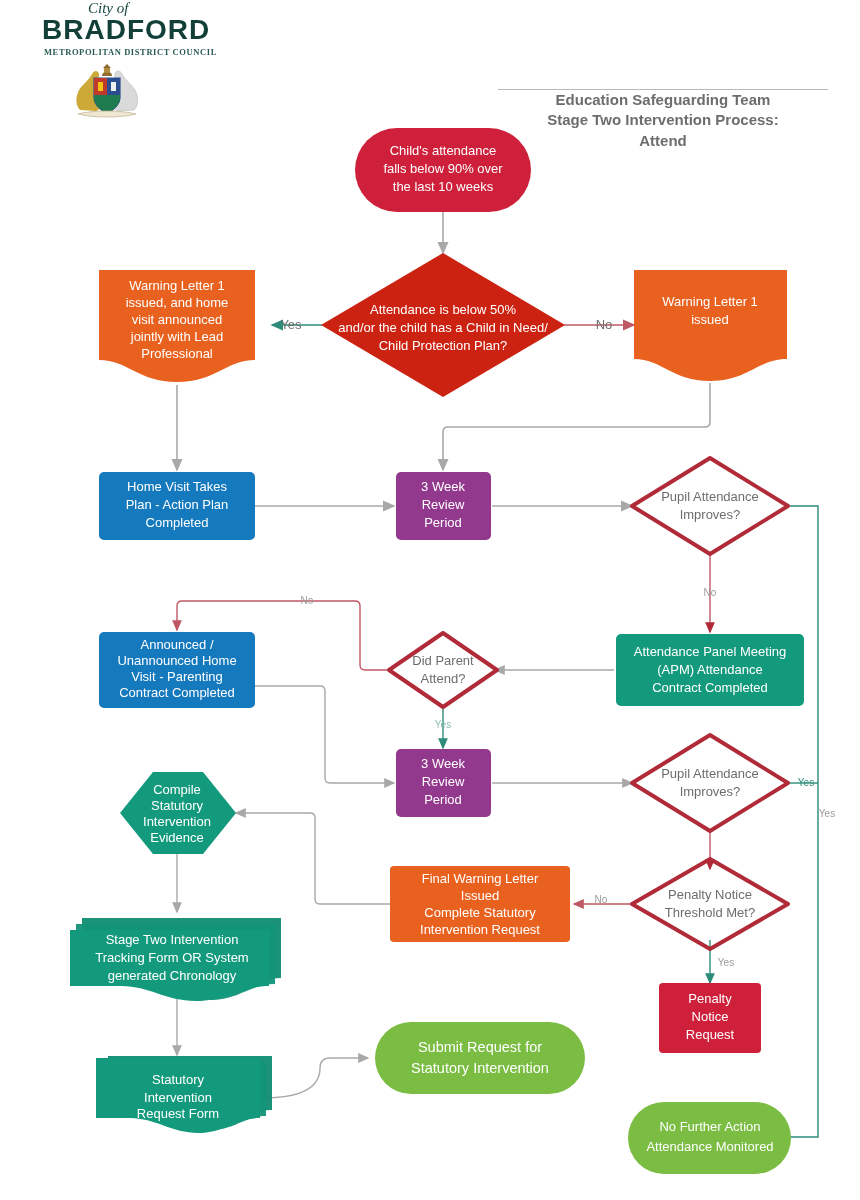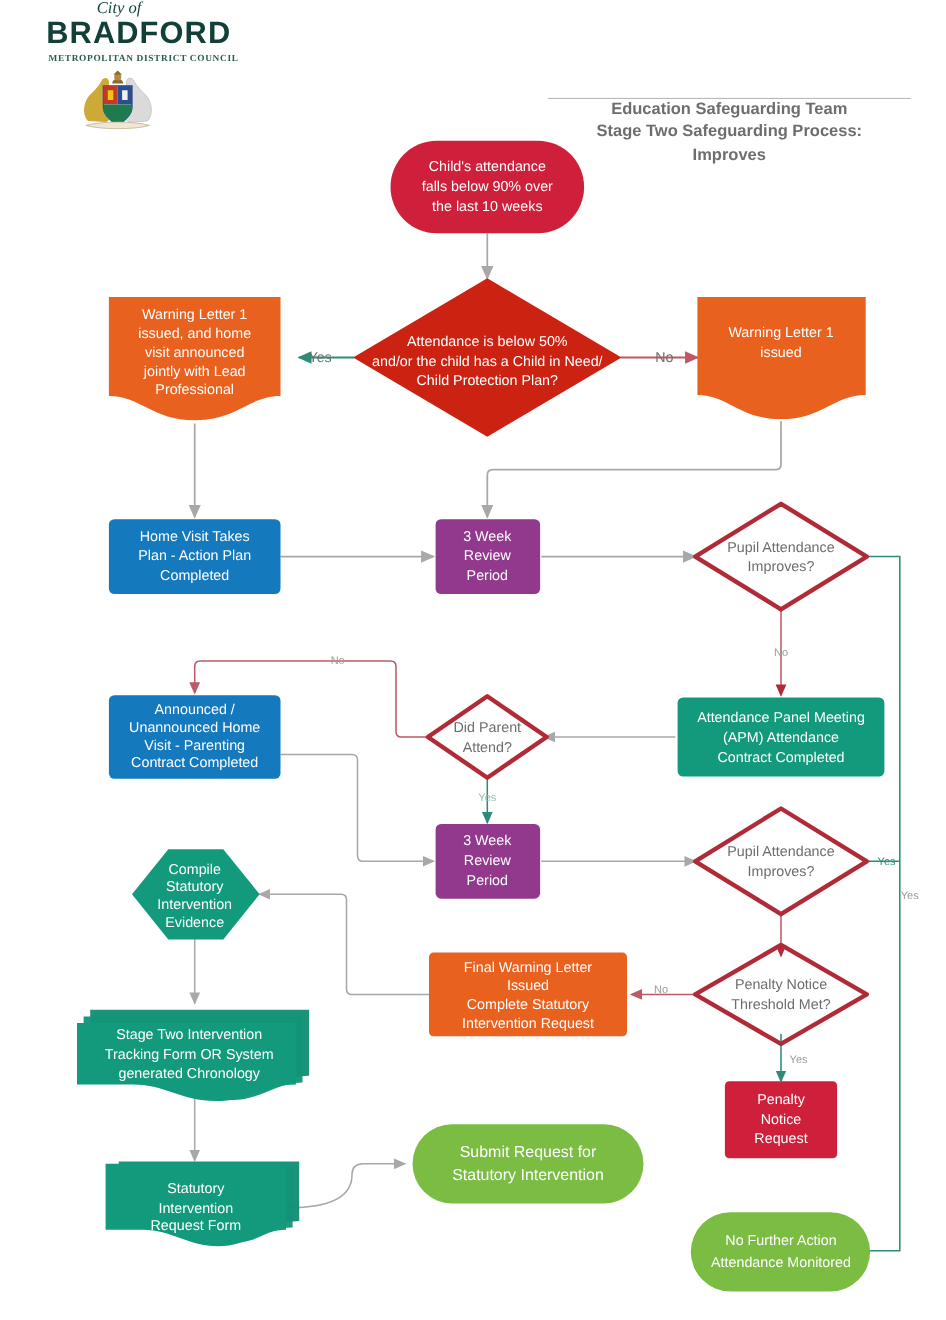--- a/index.html
+++ b/index.html
@@ -44,22 +44,22 @@
       </g>
     </svg>
   </div>
   <div class="logoCity">City of</div>
   <div class="logoBradford">BRADFORD</div>
   <div class="logoSub">METROPOLITAN DISTRICT COUNCIL</div>
 
   <div class="titleRule" style="left:498px;top:89px;width:330px;"></div>
   <div class="titleBlock" style="left:478px;top:62px;width:370px;">
     <div>Education Safeguarding Team</div>
-    <div>Stage Two Safeguarding Process:</div>
-    <div>Improves</div>
+    <div>Stage Two Intervention Process:</div>
+    <div>Attend</div>
   </div>
 
   <svg id="flow" viewBox="0 0 860 1200">
     <defs>
       <marker id="ag" markerWidth="9" markerHeight="9" refX="7" refY="4.5" orient="auto">
         <path d="M0,1 L8,4.5 L0,8 Z" fill="#a8a8a8"></path>
       </marker>
       <marker id="ar" markerWidth="9" markerHeight="9" refX="7" refY="4.5" orient="auto">
         <path d="M0,1 L8,4.5 L0,8 Z" fill="#bf5865"></path>
       </marker>

